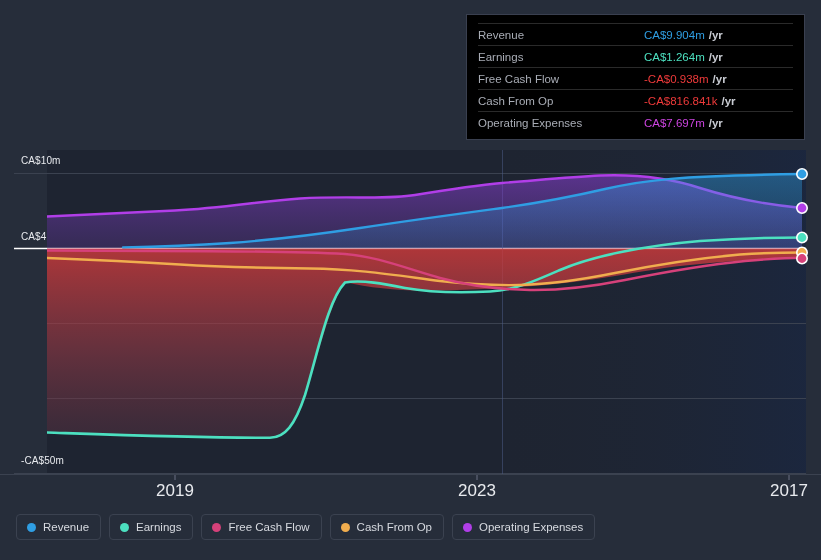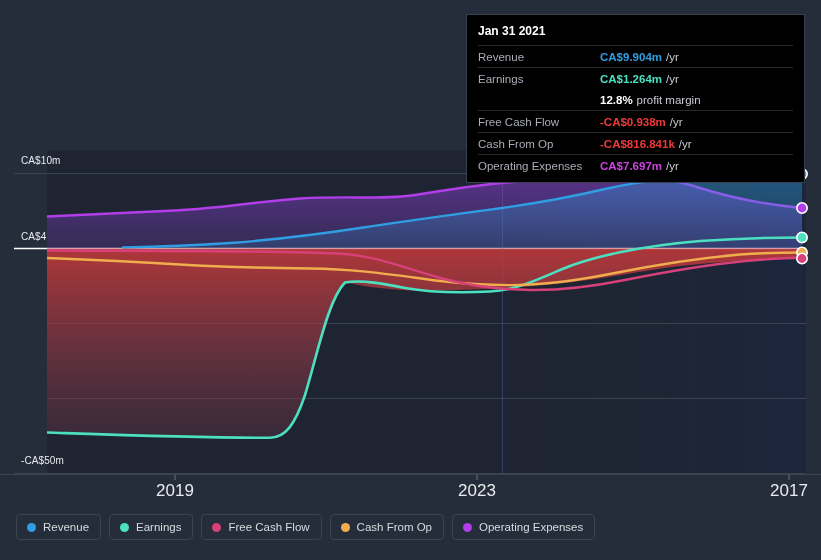--- a/index.html
+++ b/index.html
@@ -44,22 +44,22 @@
     padding:1px 0 7px 0;
   }
   .tt-row{
     display:flex;align-items:center;
     border-top:1px solid #2a2a2a;
     padding:3px 0 3px 0;
     min-height:15px;
   }
   .tt-row.noline{border-top:none;}
   .tt-key{width:122px;color:#a9adb6;flex:0 0 auto;}
-  .tt-val{font-weight:bold;white-space:nowrap;}
-  .tt-unit{color:#c9ccd3;font-weight:normal;margin-left:4px;}
+  .tt-val{font-weight:normal;white-space:nowrap;margin-left:44px;}
+  .tt-unit{color:#c9ccd3;font-weight:bold;margin-left:4px;}
 
   
   .legend{
     position:absolute;left:16px;top:514px;
     display:flex;gap:8px;align-items:center;
     z-index:10;
   }
   .legend-item{
     display:flex;align-items:center;gap:7px;
     border:1px solid #3b4250;
@@ -183,39 +183,33 @@
 
   <div class="axis-label y-lab-top">CA$10m</div>
   <div class="axis-label y-lab-zero">CA$4</div>
   <div class="axis-label y-lab-bot">-CA$50m</div>
 
   <div class="x-lab" style="left:175px;">2019</div>
   <div class="x-lab" style="left:477px;">2023</div>
   <div class="x-lab" style="left:789px;">2017</div>
 
   <div class="tooltip">
-    <div class="tt-title">Jan 31 2021</div>
 
     <div class="tt-row">
       <span class="tt-key">Revenue</span>
       <span class="tt-val" style="color:#2f9ee3">CA$9.904m</span>
       <span class="tt-unit">/yr</span>
     </div>
 
     <div class="tt-row">
       <span class="tt-key">Earnings</span>
       <span class="tt-val" style="color:#4ce0c0">CA$1.264m</span>
       <span class="tt-unit">/yr</span>
     </div>
 
-    <div class="tt-row noline">
-      <span class="tt-key"></span>
-      <span class="tt-val" style="color:#ffffff">12.8%</span>
-      <span class="tt-unit">profit margin</span>
-    </div>
 
     <div class="tt-row">
       <span class="tt-key">Free Cash Flow</span>
       <span class="tt-val" style="color:#ef3a3a">-CA$0.938m</span>
       <span class="tt-unit">/yr</span>
     </div>
 
     <div class="tt-row">
       <span class="tt-key">Cash From Op</span>
       <span class="tt-val" style="color:#ef3a3a">-CA$816.841k</span>

